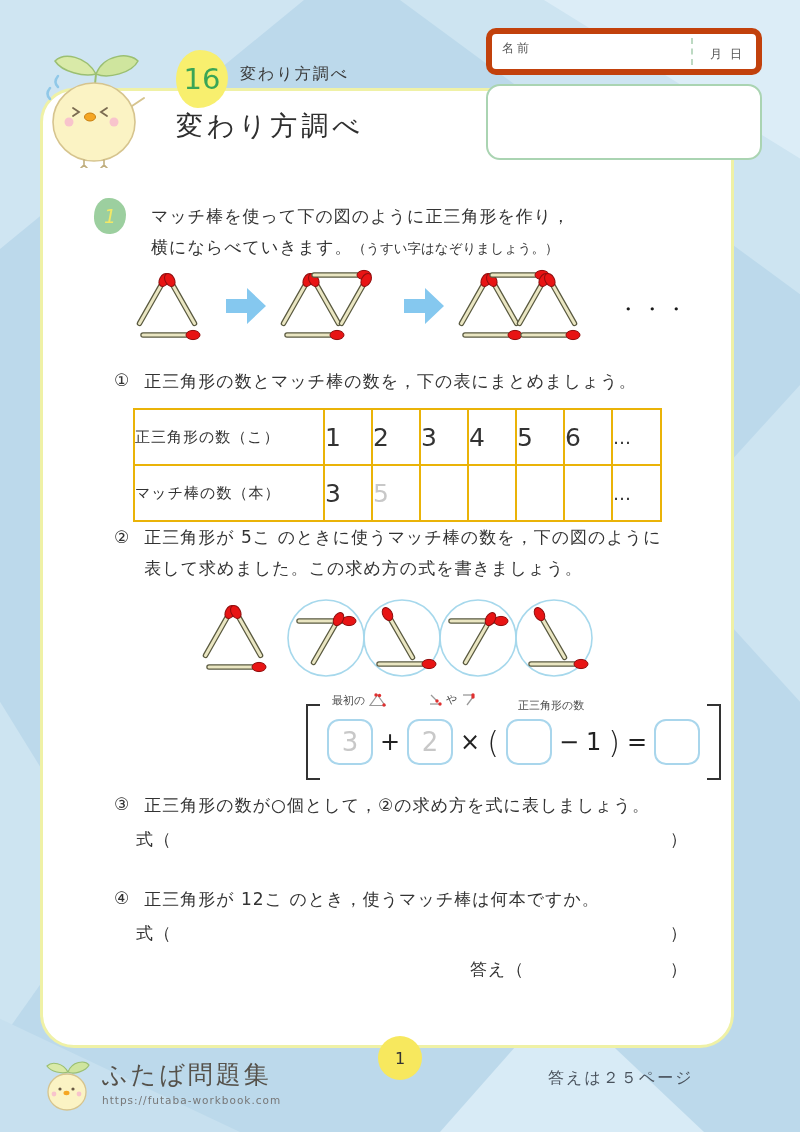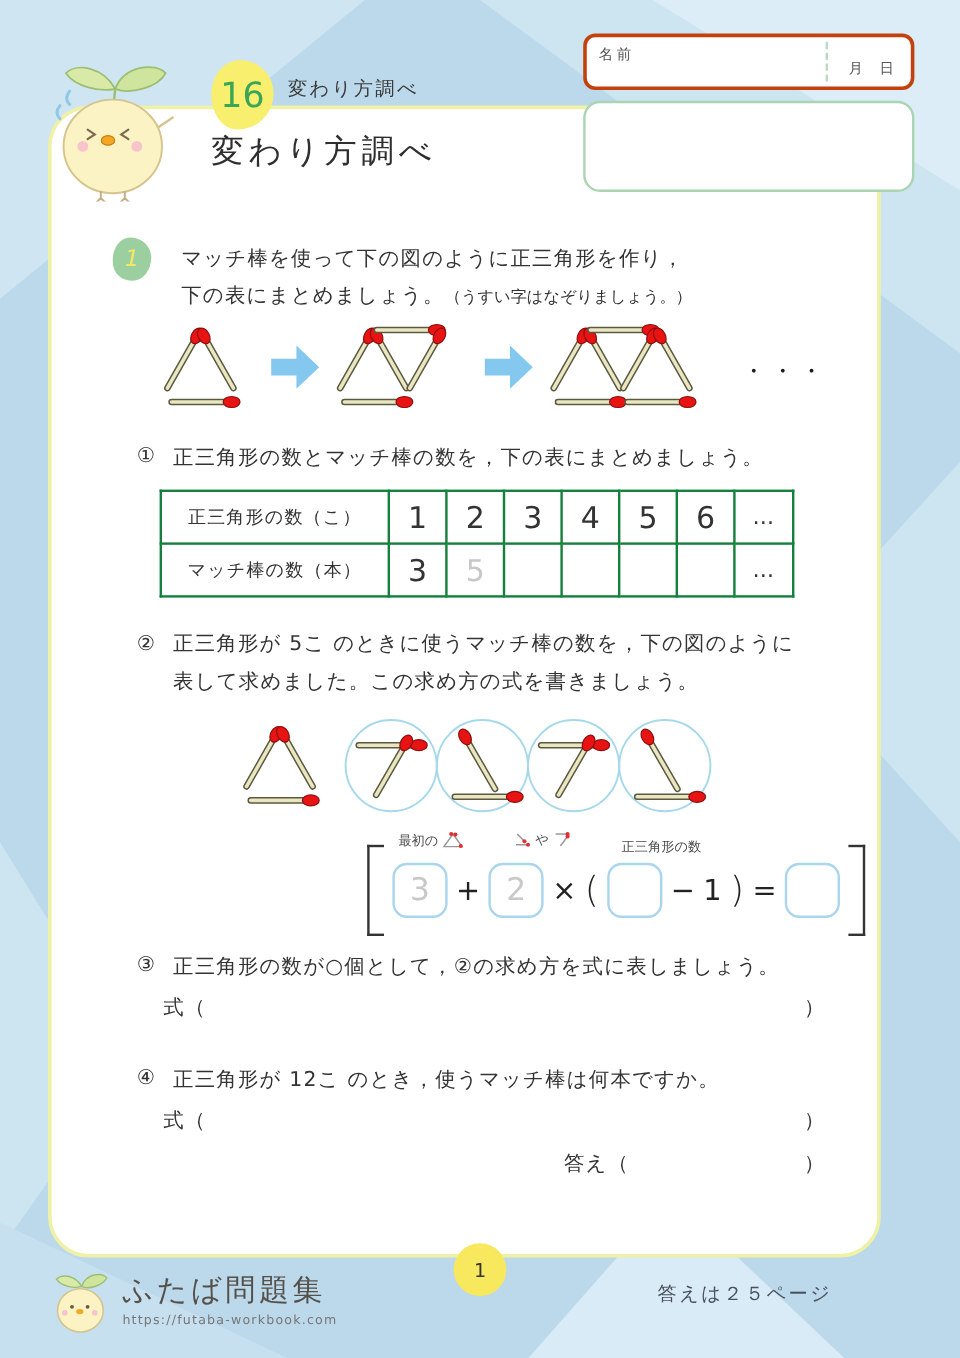--- a/index.html
+++ b/index.html
@@ -16,21 +16,21 @@
   .bg5 { background:#d8ebf6; clip-path:polygon(55% 100%,70% 88%,88% 100%); }
   .bg6 { background:#c7e0ef; clip-path:polygon(0 100%,0 90%,30% 100%); }
 
   .card { position:absolute; left:40px; top:88px; width:694px; height:960px;
           background:#fff; border:3px solid #eff1a6; border-radius:34px; z-index:1; }
 
   .abs { position:absolute; z-index:3; }
 
   
   .name-box { left:486px; top:28px; width:276px; height:47px; background:#fff;
-              border:3px solid #c2410c; border-radius:10px; }
+              border:6px solid #c2410c; border-radius:10px; }
   .name-label { position:absolute; left:10px; top:6px; font-size:12px; color:#555; letter-spacing:3px; }
   .name-divider { position:absolute; left:199px; top:4px; bottom:4px; border-left:2px dashed #bcd9c2; }
   .md-label { position:absolute; bottom:6px; font-size:12px; color:#555; }
   .month { left:218px; } .day { right:14px; }
   .note-box { left:486px; top:84px; width:276px; height:76px; background:#fff;
               border:2px solid #aad4b2; border-radius:14px; }
 
   
   .badge16 { left:176px; top:50px; width:52px; height:58px; background:#f8ef6e;
              border-radius:46% 54% 58% 42% / 50% 48% 52% 50%;
@@ -52,21 +52,21 @@
   .fig-dots { left:618px; top:296px; font-size:20px; letter-spacing:4px; color:#1a1a1a; }
 
   .q-row { display:flex; gap:14px; font-size:17px; letter-spacing:1px; }
   .q1-row { left:114px; top:370px; }
   .q2-row { left:114px; top:522px; line-height:31px; }
   .q3-row { left:114px; top:794px; }
   .q4-row { left:114px; top:888px; }
 
   
   table.match-table { left:133px; top:408px; border-collapse:collapse; background:#fff; }
-  .match-table td { border:2px solid #15803d; height:44px; text-align:center; vertical-align:middle; }
+  .match-table td { border:2px solid #eab308; height:56px; vertical-align:middle; }
   .td-head { width:190px; font-size:15px; letter-spacing:1px; }
   .td-val { width:48px; font-size:25px; }
   .td-dots { width:49px; font-size:18px; letter-spacing:1px; }
   .faint { color:#c8c8c8; }
 
   .circ-fig { left:198px; top:592px; }
 
   
   .formula-wrap { left:306px; top:680px; width:420px; }
   .f-label { position:absolute; display:flex; align-items:flex-end; gap:3px;
@@ -139,21 +139,21 @@
     </svg>
   </div>
 
   <div class="abs badge16">16</div>
   <div class="abs unit-label">変わり方調べ</div>
   <div class="abs page-title">変わり方調べ</div>
 
   <div class="abs p1-badge">1</div>
   <div class="abs p1-text">
     <div>マッチ棒を使って下の図のように正三角形を作り，</div>
-    <div><span>下の表にまとめましょう。</span><span class="p1-note">（うすい字はなぞりましょう。）</span></div>
+    <div><span>横にならべていきます。</span><span class="p1-note">（うすい字はなぞりましょう。）</span></div>
   </div>
 
   <div class="abs fig-row">
     <svg width="470" height="85" viewBox="0 0 470 85">
       <defs>
         <g id="mB">
           <line x1="3" y1="0" x2="55" y2="0" class="stick"></line>
           <line x1="3" y1="0" x2="55" y2="0" class="stick2"></line>
           <ellipse cx="53" cy="0" rx="7" ry="4.6" class="head"></ellipse>
         </g>

